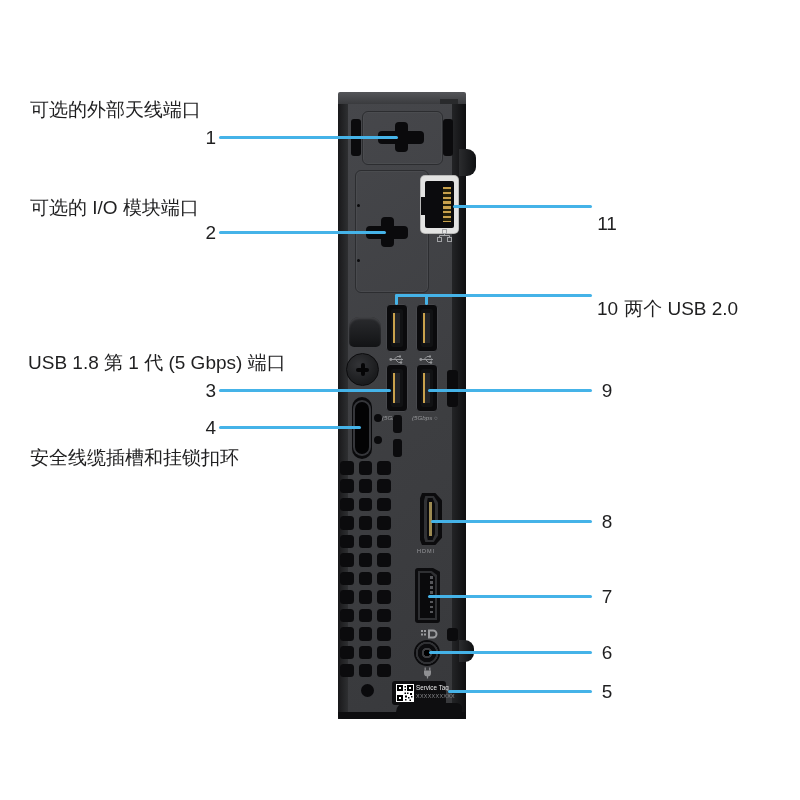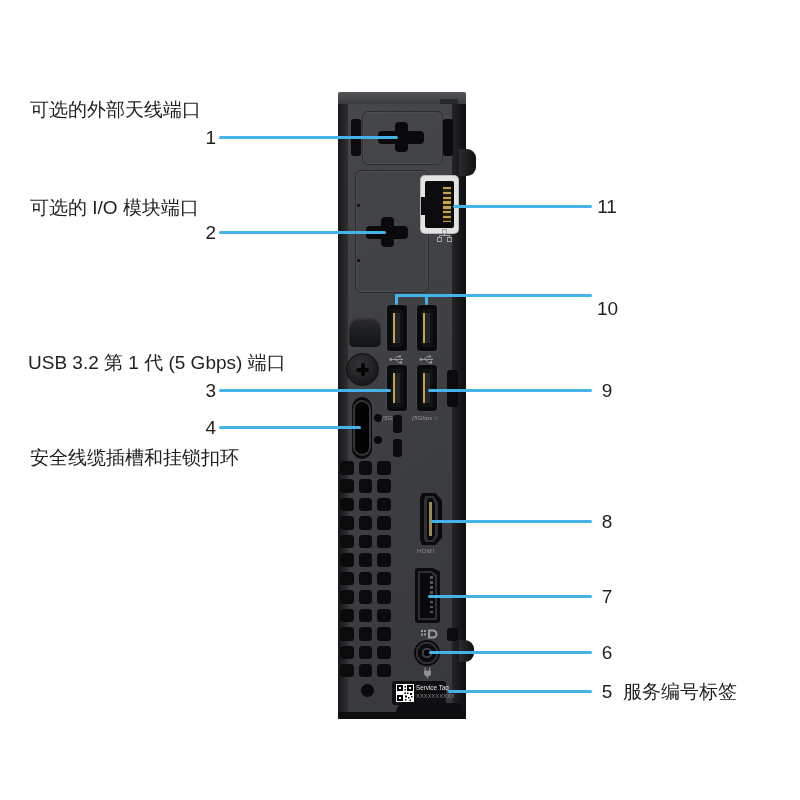--- a/index.html
+++ b/index.html
@@ -284,38 +284,39 @@
   </div>
 
 <div class="clabel" style="left:30px;top:99px">可选的外部天线端口</div>
 <div class="cnum" style="left:190px;top:127px">1</div>
 <div class="lead" style="left:219px;top:136px;width:179px"></div>
 
 <div class="clabel" style="left:30px;top:197px">可选的 I/O 模块端口</div>
 <div class="cnum" style="left:190px;top:222px">2</div>
 <div class="lead" style="left:219px;top:231px;width:167px"></div>
 
-<div class="clabel" style="left:28px;top:352px">USB 3.2 第 1 代 (5 Gbps) 端口</div>
+<div class="clabel" style="left:28px;top:352px">USB 1.8 第 1 代 (5 Gbps) 端口</div>
 <div class="cnum" style="left:190px;top:380px">3</div>
 <div class="lead" style="left:219px;top:389px;width:172px"></div>
 
 <div class="cnum" style="left:190px;top:417px">4</div>
 <div class="lead" style="left:219px;top:426px;width:142px"></div>
 <div class="clabel" style="left:30px;top:447px">安全线缆插槽和挂锁扣环</div>
 
 <div class="lead" style="left:453px;top:205px;width:139px"></div>
-<div class="rrow" style="top:194px">
+<div class="rrow" style="top:211px">
   <span class="rnum">11</span>
 </div>
 
 <div class="lead" style="left:395px;top:294px;width:197px"></div>
 <div class="leadv" style="left:395px;top:294px;height:11px"></div>
 <div class="leadv" style="left:425px;top:294px;height:11px"></div>
 <div class="rrow" style="top:296px">
   <span class="rnum">10</span>
+  <span>两个 USB 2.0</span>
 </div>
 
 <div class="lead" style="left:428px;top:389px;width:164px"></div>
 <div class="rrow" style="top:378px">
   <span class="rnum">9</span>
 </div>
 
 <div class="lead" style="left:431px;top:520px;width:161px"></div>
 <div class="rrow" style="top:509px">
   <span class="rnum">8</span>
@@ -327,14 +328,13 @@
 </div>
 
 <div class="lead" style="left:429px;top:651px;width:163px"></div>
 <div class="rrow" style="top:640px">
   <span class="rnum">6</span>
 </div>
 
 <div class="lead" style="left:448px;top:690px;width:144px"></div>
 <div class="rrow" style="top:679px">
   <span class="rnum">5</span>
-  <span>服务编号标签</span>
 </div>
 
 </body></html>

